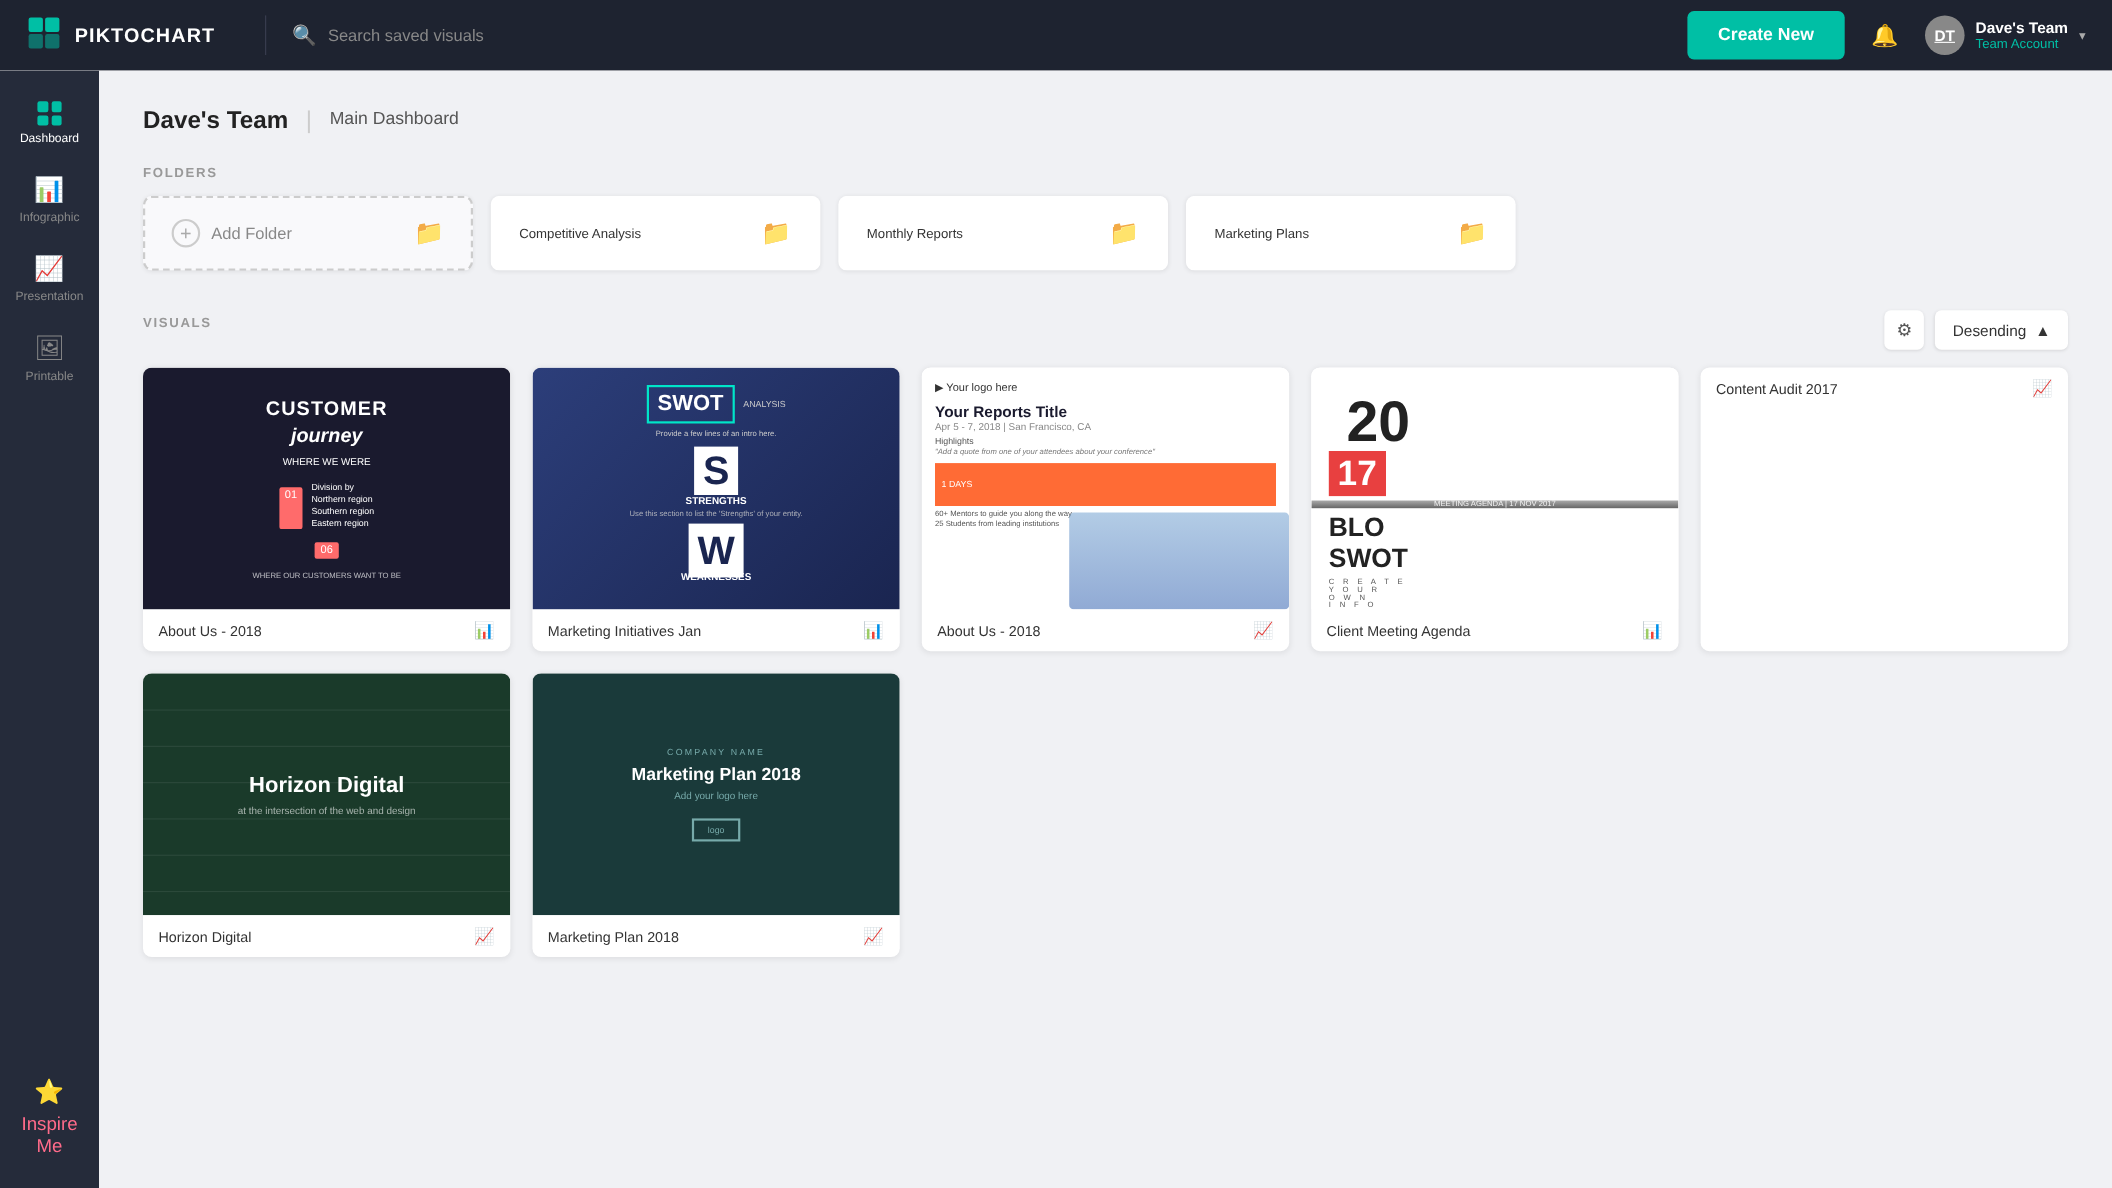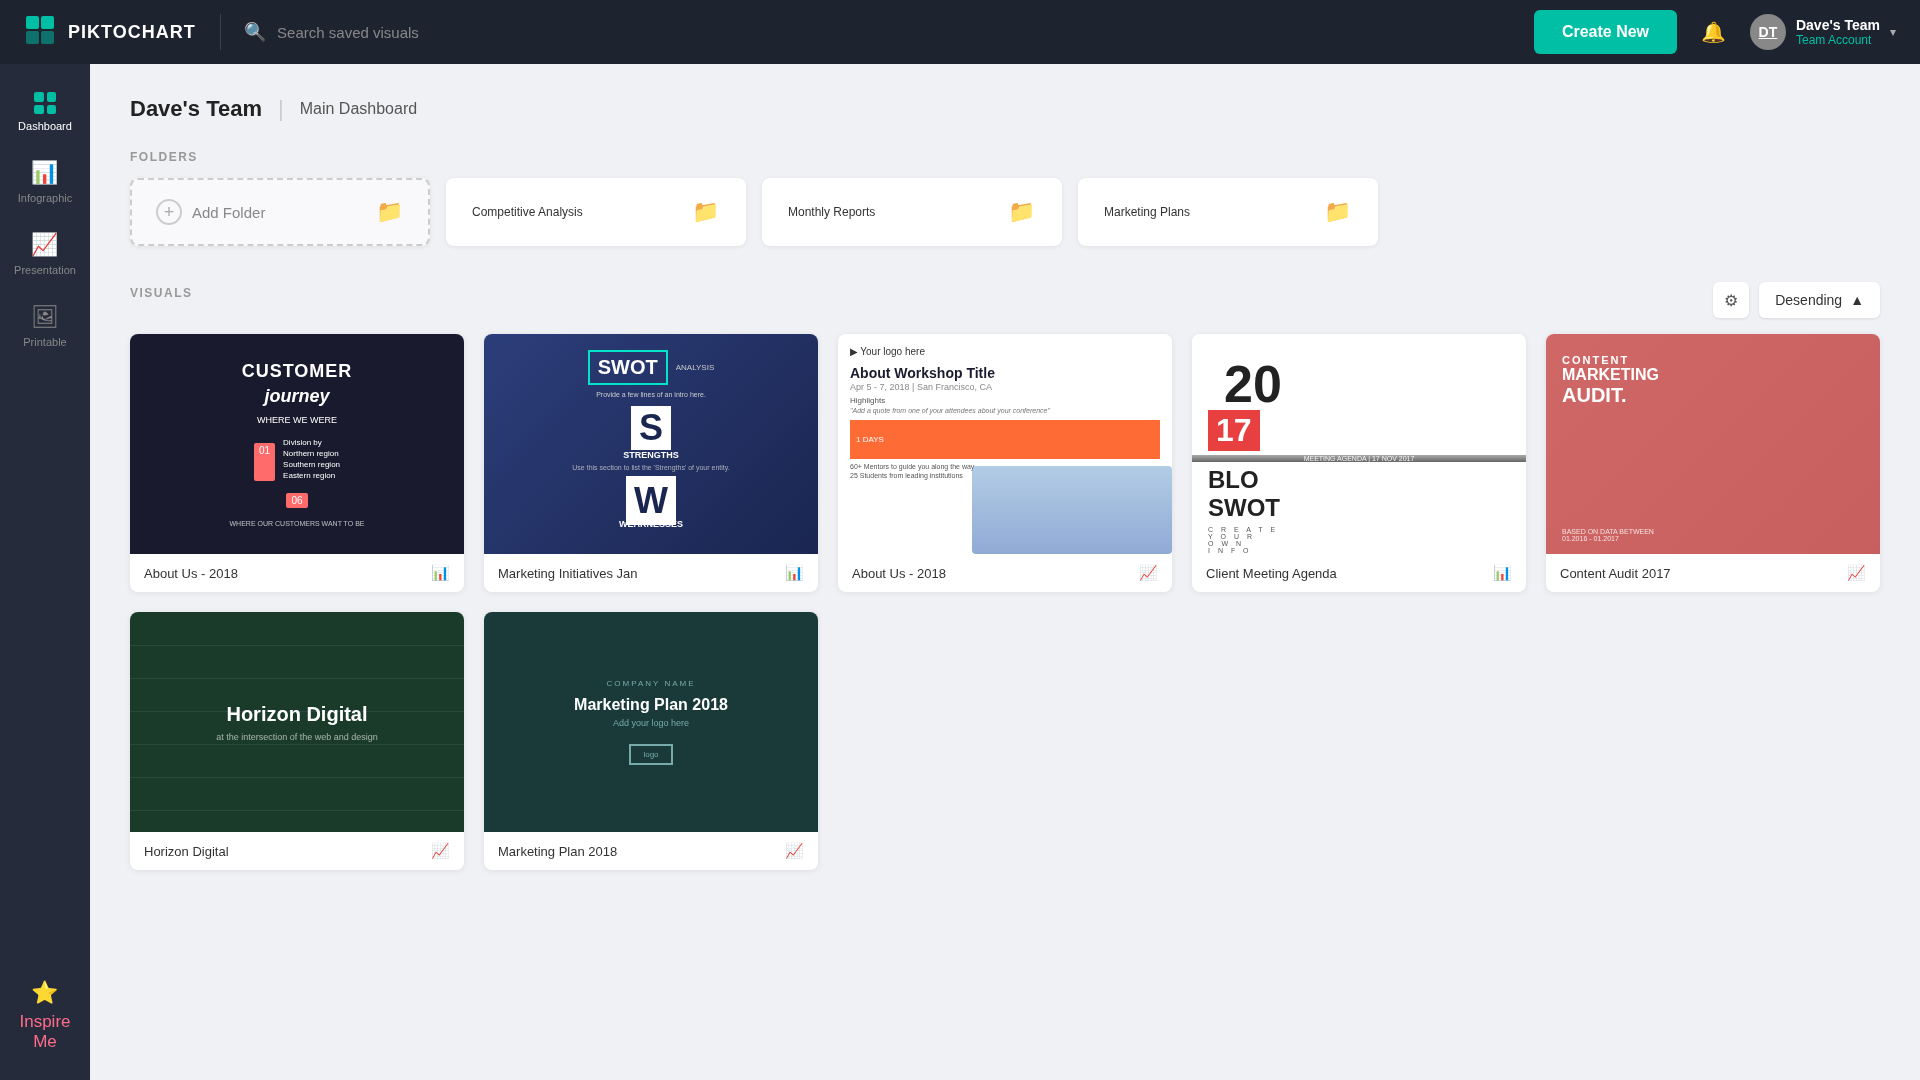--- a/index.html
+++ b/index.html
@@ -13,21 +13,21 @@
       align-items: center;
       padding: 0 24px;
       gap: 16px;
       flex-shrink: 0;
       z-index: 10;
     }
     .logo-area {
       display: flex;
       align-items: center;
       gap: 8px;
-      margin-right: 0;
+      margin-right: 21px;
     }
     .logo-icon {
       width: 36px;
       height: 36px;
     }
     .logo-text {
       color: #fff;
       font-size: 18px;
       font-weight: 700;
       letter-spacing: 1px;
@@ -597,21 +597,21 @@
           <span class="visual-type-icon">📊</span>
         </div>
       </div>
 
       <div class="visual-card">
         <div class="visual-thumb">
           <div class="thumb-workshop">
             <div class="ws-top-bar">
               <span class="ws-play">▶ Your logo here</span>
             </div>
-            <div class="ws-title-big">About Workshop Title</div>
+            <div class="ws-title-big">Your Reports Title</div>
             <div class="ws-subtitle">Apr 5 - 7, 2018 | San Francisco, CA</div>
             <div style="font-size:8px;color:#555;margin-top:4px;">Highlights</div>
             <div style="font-size:7px;color:#777;margin-top:2px;font-style:italic;">"Add a quote from one of your attendees about your conference"</div>
             <div class="ws-days">1 DAYS</div>
             <div style="font-size:7px;color:#555;margin-top:4px;">60+ Mentors to guide you along the way</div>
             <div style="font-size:7px;color:#555;margin-top:2px;">25 Students from leading institutions</div>
             <div class="ws-bg-img"></div>
           </div>
         </div>
         <div class="visual-footer">
@@ -637,32 +637,20 @@
             <div class="t17-create">C R E A T E<br>Y O U R<br>O W N<br>I N F O<br>G R A P H I C</div>
           </div>
         </div>
         <div class="visual-footer">
           <span class="visual-name">Client Meeting Agenda</span>
           <span class="visual-type-icon">📊</span>
         </div>
       </div>
 
       <div class="visual-card">
-        <div class="visual-thumb">
-          <div class="thumb-content-audit">
-            <div class="ca-bg"></div>
-            <div class="ca-overlay"></div>
-            <div class="ca-text">
-              <div class="ca-content">CONTENT</div>
-              <div class="ca-marketing">MARKETING</div>
-              <div class="ca-audit">AUDIT.</div>
-            </div>
-            <div class="ca-bottom">BASED ON DATA BETWEEN<br>01.2016 - 01.2017</div>
-          </div>
-        </div>
         <div class="visual-footer">
           <span class="visual-name">Content Audit 2017</span>
           <span class="visual-type-icon">📈</span>
         </div>
       </div>
 
       <div class="visual-card">
         <div class="visual-thumb">
           <div class="thumb-horizon">
             <div class="hz-lines">

